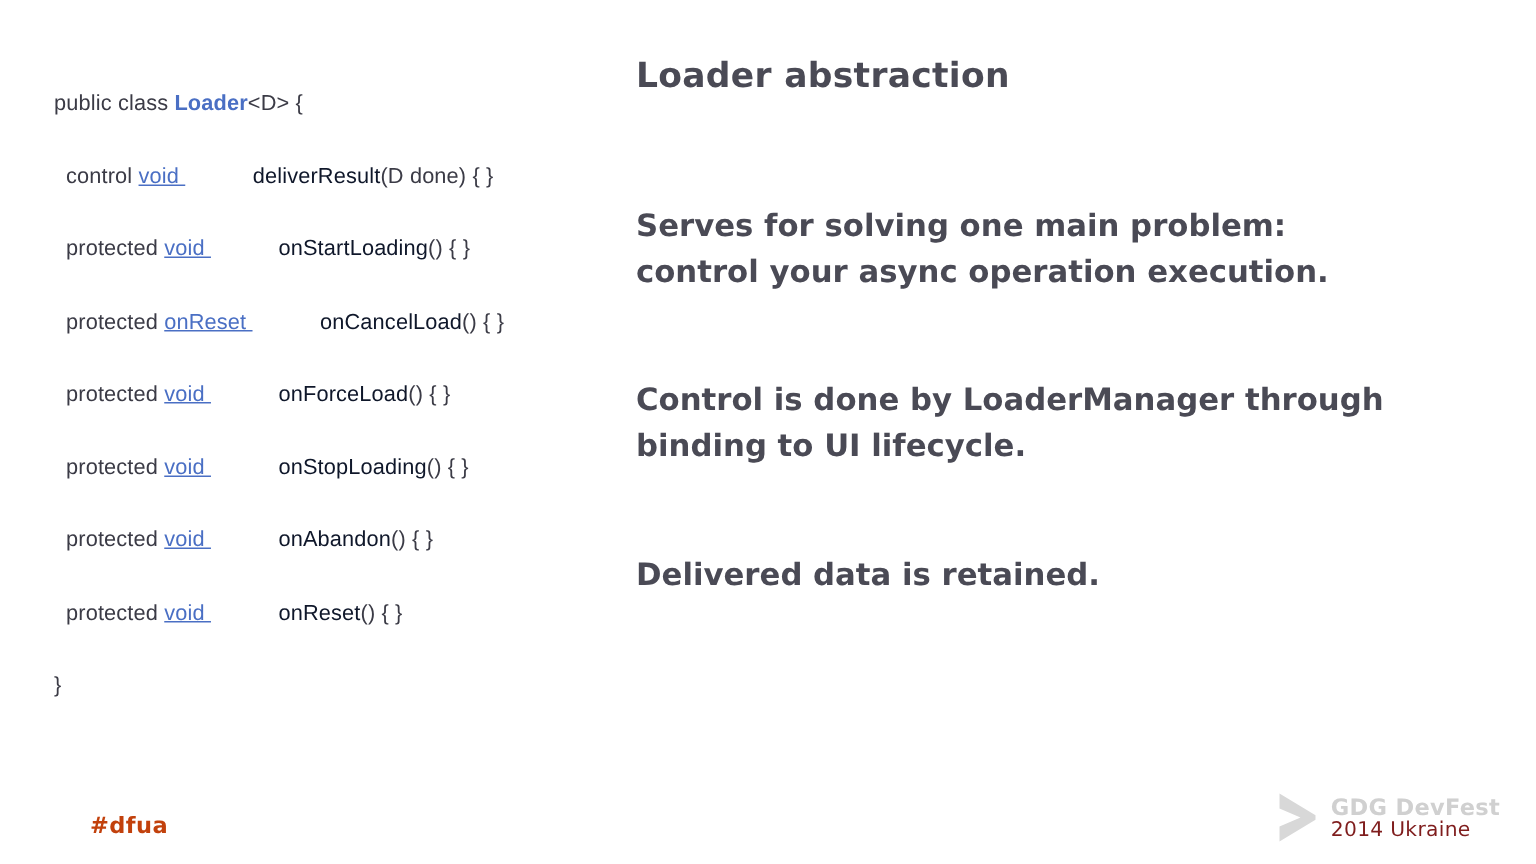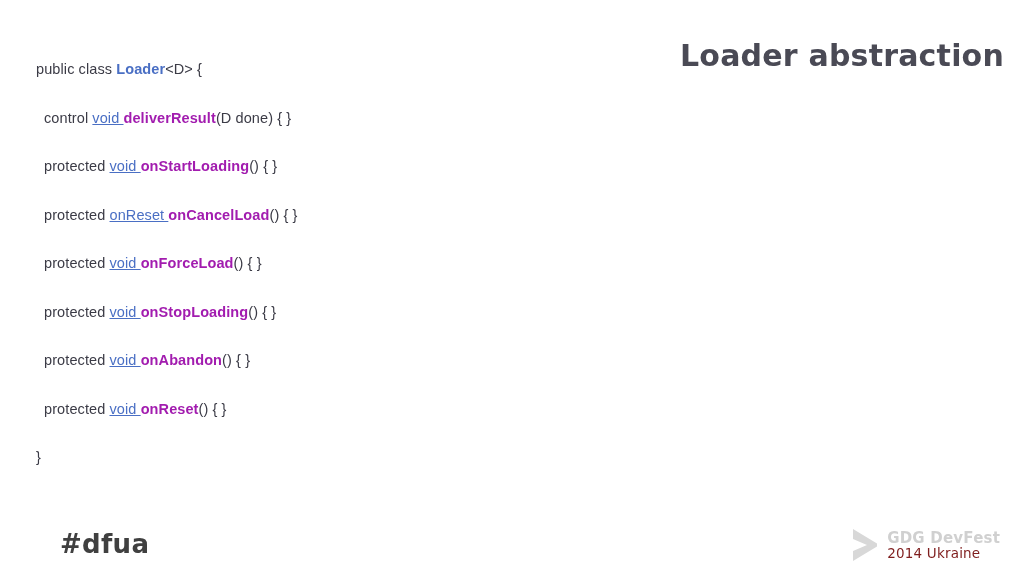--- a/index.html
+++ b/index.html
@@ -37,40 +37,41 @@
     letter-spacing: 0.1px;
   }
   .code-line.indent {
     padding-left: 8px;
   }
   .kw {            
     color: #4a6fc4;
     text-decoration: underline;
   }
   .mname {         
-    color: #a21caf;
-    font-weight: bold;
+    color: #0f172a;
+    font-weight: normal;
+    margin-left: 45px;
   }
   .cname {
     color: #4a6fc4;
     font-weight: bold;
   }
   .plain {
     color: #3b3b46;
   }
 
   
   .title {
     position: absolute;
     left: 424px;
     top: 38px;
     width: 580px;
-    text-align: right;
+    text-align: left;
     font-family: "DejaVu Sans", sans-serif;
-    font-size: 30px;
+    font-size: 23px;
     font-weight: bold;
     color: #4a4a55;
     letter-spacing: 0.2px;
   }
   .body-col {
     position: absolute;
     left: 424px;
     top: 135px;
     width: 580px;
   }
@@ -95,23 +96,23 @@
     left: 0;
     bottom: 0;
     width: 1024px;
     height: 58px;
   }
   .hashtag {
     position: absolute;
     left: 60px;
     bottom: 17px;
     font-family: "DejaVu Sans", sans-serif;
-    font-size: 26px;
+    font-size: 15px;
     font-weight: bold;
-    color: #404040;
+    color: #c2410c;
     letter-spacing: 0.3px;
   }
   .logo {
     position: absolute;
     right: 24px;
     bottom: 14px;
     display: flex;
     align-items: center;
     gap: 8px;
   }
@@ -151,20 +152,27 @@
       <div class="code-line indent"><span class="plain">protected </span><span class="kw">onReset </span><span class="mname">onCancelLoad</span><span class="plain">() { }</span></div>
       <div class="code-line indent"><span class="plain">protected </span><span class="kw">void </span><span class="mname">onForceLoad</span><span class="plain">() { }</span></div>
       <div class="code-line indent"><span class="plain">protected </span><span class="kw">void </span><span class="mname">onStopLoading</span><span class="plain">() { }</span></div>
       <div class="code-line indent"><span class="plain">protected </span><span class="kw">void </span><span class="mname">onAbandon</span><span class="plain">() { }</span></div>
       <div class="code-line indent"><span class="plain">protected </span><span class="kw">void </span><span class="mname">onReset</span><span class="plain">() { }</span></div>
       <div class="code-line"><span class="plain">}</span></div>
     </div>
 
   <div class="title">Loader abstraction</div>
 
+  <div class="body-col">
+    <p class="para">Serves for solving one main problem:</p>
+    <p class="para">control your async operation execution.</p>
+    <p class="para gap-big">Control is done by LoaderManager through</p>
+    <p class="para">binding to UI lifecycle.</p>
+    <p class="para gap-big2">Delivered data is retained.</p>
+  </div>
 
   <div class="footer">
     <div class="hashtag">#dfua</div>
     <div class="logo">
       <span class="logo-chevron">
         <svg width="30" height="34" viewBox="0 0 30 34" xmlns="http://www.w3.org/2000/svg">
           <polygon points="4,1 4,11 18,17 4,23 4,33 28,18.5 28,15.5" fill="#d8d8d8"></polygon>
         </svg>
       </span>
       <span class="logo-text">

